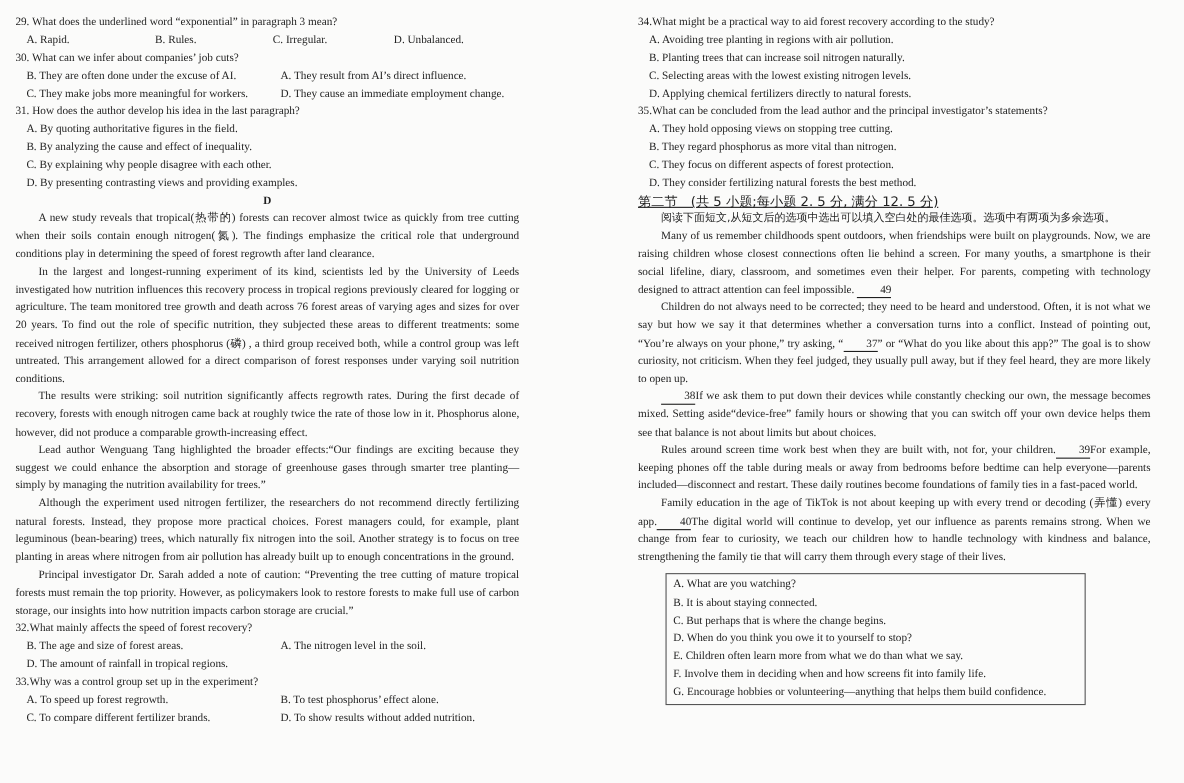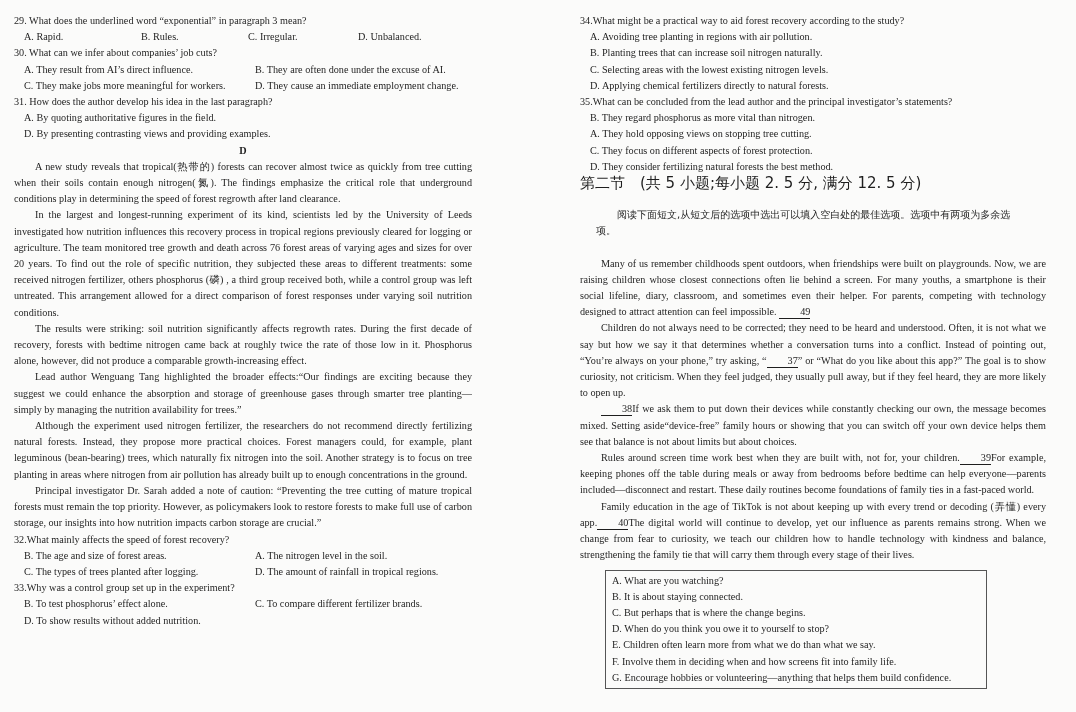--- a/index.html
+++ b/index.html
@@ -14,22 +14,22 @@
   .col.left { left: 14px; width: 458px; }
   .col.right { left: 580px; width: 466px; }
   .q { margin: 0; }
   .opts4 { display: grid; grid-template-columns: 117px 107px 110px 120px; padding-left: 10px; }
   .opts2 { display: grid; grid-template-columns: 231px 227px; padding-left: 10px; }
   .opts1 { padding-left: 10px; }
   .opt { white-space: nowrap; }
   .sec-letter { text-align: center; font-weight: bold; margin: 0; }
   p.para { margin: 0; text-indent: 21px; text-align: justify; }
   .footer { position: absolute; left: 0; width: 540px; top: 670px; text-align: left; letter-spacing: 1px; font-family: Liberation Sans, sans-serif; font-size: 10px; margin-top: 44px; }
-  .sec-head { margin: 0; font-family: "DejaVu Sans", sans-serif; font-size: 15px; }
-  .sec-instr { margin: 16px; text-indent: 21px; font-family: "DejaVu Sans", sans-serif; font-size: 10px; }
+  .sec-head { margin: 0; font-family: "DejaVu Sans", sans-serif; font-size: 12px; text-decoration: underline; }
+  .sec-instr { margin: 0; text-indent: 21px; font-family: "DejaVu Sans", sans-serif; font-size: 10px; }
   .blank { display: inline-block; min-width: 26px; text-align: center; border-bottom: 1px solid #1e1e1e; line-height: 13px; }
   .box { margin: 6px 0 0 25px; width: 368px; border: 1px solid #555; padding: 2px 6px; font-family: Liberation Serif, serif; }
   .box .opt { white-space: nowrap; }
 </style>
 </head>
 <body>
 
 <div class="page">
 
   <div class="col left">
@@ -38,57 +38,59 @@
       <div class="opts4">
         <span class="opt">A. Rapid.</span>
         <span class="opt">B. Rules.</span>
         <span class="opt">C. Irregular.</span>
         <span class="opt">D. Unbalanced.</span>
       </div>
     </div>
     <div>
       <p class="q">30. What can we infer about companies’ job cuts?</p>
       <div class="opts2">
+        <span class="opt">B. They are often done under the excuse of AI.</span>
         <span class="opt">A. They result from AI’s direct influence.</span>
-        <span class="opt">B. They are often done under the excuse of AI.</span>
         <span class="opt">C. They make jobs more meaningful for workers.</span>
         <span class="opt">D. They cause an immediate employment change.</span>
       </div>
     </div>
     <div>
       <p class="q">31. How does the author develop his idea in the last paragraph?</p>
       <div class="opts1">
         <div class="opt">A. By quoting authoritative figures in the field.</div>
+        <div class="opt">B. By analyzing the cause and effect of inequality.</div>
+        <div class="opt">C. By explaining why people disagree with each other.</div>
         <div class="opt">D. By presenting contrasting views and providing examples.</div>
       </div>
     </div>
 
     <p class="sec-letter">D</p>
 
     <div>
       <p class="para">A new study reveals that tropical(热带的) forests can recover almost twice as quickly from tree cutting when their soils contain enough nitrogen(氮). The findings emphasize the critical role that underground conditions play in determining the speed of forest regrowth after land clearance.</p>
       <p class="para">In the largest and longest-running experiment of its kind, scientists led by the University of Leeds investigated how nutrition influences this recovery process in tropical regions previously cleared for logging or agriculture. The team monitored tree growth and death across 76 forest areas of varying ages and sizes for over 20 years. To find out the role of specific nutrition, they subjected these areas to different treatments: some received nitrogen fertilizer, others phosphorus (磷) , a third group received both, while a control group was left untreated. This arrangement allowed for a direct comparison of forest responses under varying soil nutrition conditions.</p>
-      <p class="para">The results were striking: soil nutrition significantly affects regrowth rates. During the first decade of recovery, forests with bedtime nitrogen came back at roughly twice the rate of those low in it. Phosphorus alone, however, did not produce a comparable growth-increasing effect.</p>
+      <p class="para">The results were striking: soil nutrition significantly affects regrowth rates. During the first decade of recovery, forests with enough nitrogen came back at roughly twice the rate of those low in it. Phosphorus alone, however, did not produce a comparable growth-increasing effect.</p>
       <p class="para">Lead author Wenguang Tang highlighted the broader effects:“Our findings are exciting because they suggest we could enhance the absorption and storage of greenhouse gases through smarter tree planting—simply by managing the nutrition availability for trees.”</p>
       <p class="para">Although the experiment used nitrogen fertilizer, the researchers do not recommend directly fertilizing natural forests. Instead, they propose more practical choices. Forest managers could, for example, plant leguminous (bean-bearing) trees, which naturally fix nitrogen into the soil. Another strategy is to focus on tree planting in areas where nitrogen from air pollution has already built up to enough concentrations in the ground.</p>
       <p class="para">Principal investigator Dr. Sarah added a note of caution: “Preventing the tree cutting of mature tropical forests must remain the top priority. However, as policymakers look to restore forests to make full use of carbon storage, our insights into how nutrition impacts carbon storage are crucial.”</p>
     </div>
 
     <div>
       <p class="q">32.What mainly affects the speed of forest recovery?</p>
       <div class="opts2">
         <span class="opt">B. The age and size of forest areas.</span>
         <span class="opt">A. The nitrogen level in the soil.</span>
-        <span class="opt">C. The types of trees planted after logging.</span>
         <span class="opt">D. The amount of rainfall in tropical regions.</span>
       </div>
     </div>
     <div>
       <p class="q">33.Why was a control group set up in the experiment?</p>
       <div class="opts2">
+        <span class="opt">A. To speed up forest regrowth.</span>
         <span class="opt">B. To test phosphorus’ effect alone.</span>
         <span class="opt">C. To compare different fertilizer brands.</span>
         <span class="opt">D. To show results without added nutrition.</span>
       </div>
     </div>
   </div>
 
   <div class="footer">高三英语　第 5 页(共 8 页)</div>
 
   <div class="col right">
@@ -97,22 +99,22 @@
       <div class="opts1">
         <div class="opt">A. Avoiding tree planting in regions with air pollution.</div>
         <div class="opt">B. Planting trees that can increase soil nitrogen naturally.</div>
         <div class="opt">C. Selecting areas with the lowest existing nitrogen levels.</div>
         <div class="opt">D. Applying chemical fertilizers directly to natural forests.</div>
       </div>
     </div>
     <div>
       <p class="q">35.What can be concluded from the lead author and the principal investigator’s statements?</p>
       <div class="opts1">
+        <div class="opt">A. They hold opposing views on stopping tree cutting.</div>
         <div class="opt">B. They regard phosphorus as more vital than nitrogen.</div>
-        <div class="opt">A. They hold opposing views on stopping tree cutting.</div>
         <div class="opt">C. They focus on different aspects of forest protection.</div>
         <div class="opt">D. They consider fertilizing natural forests the best method.</div>
       </div>
     </div>
 
     <p class="sec-head">第二节　(共 5 小题;每小题 2. 5 分, 满分 12. 5 分)</p>
     <p class="sec-instr">阅读下面短文,从短文后的选项中选出可以填入空白处的最佳选项。选项中有两项为多余选项。</p>
 
     <div>
       <p class="para">

